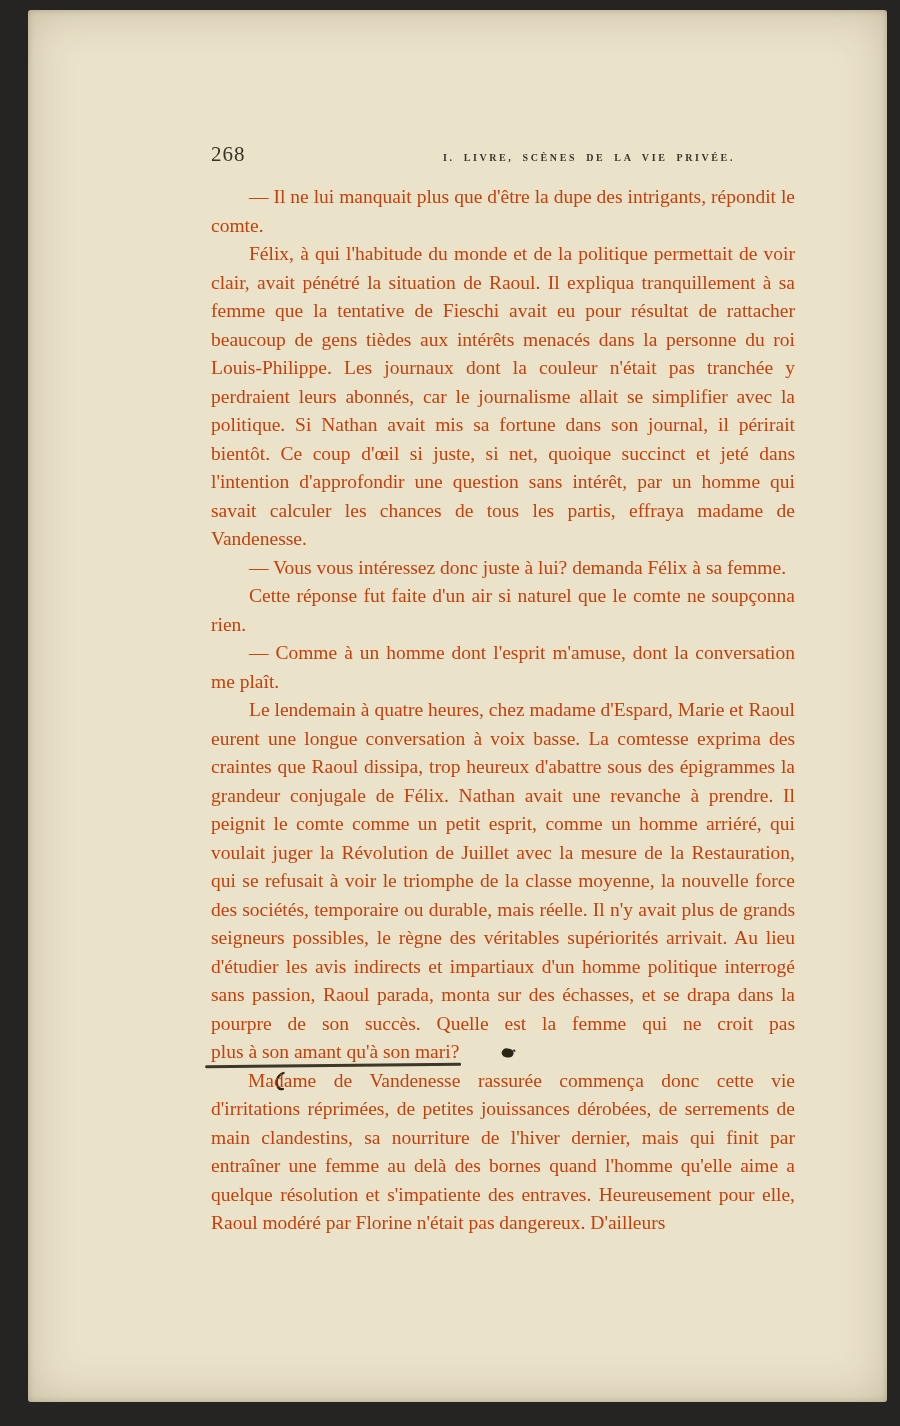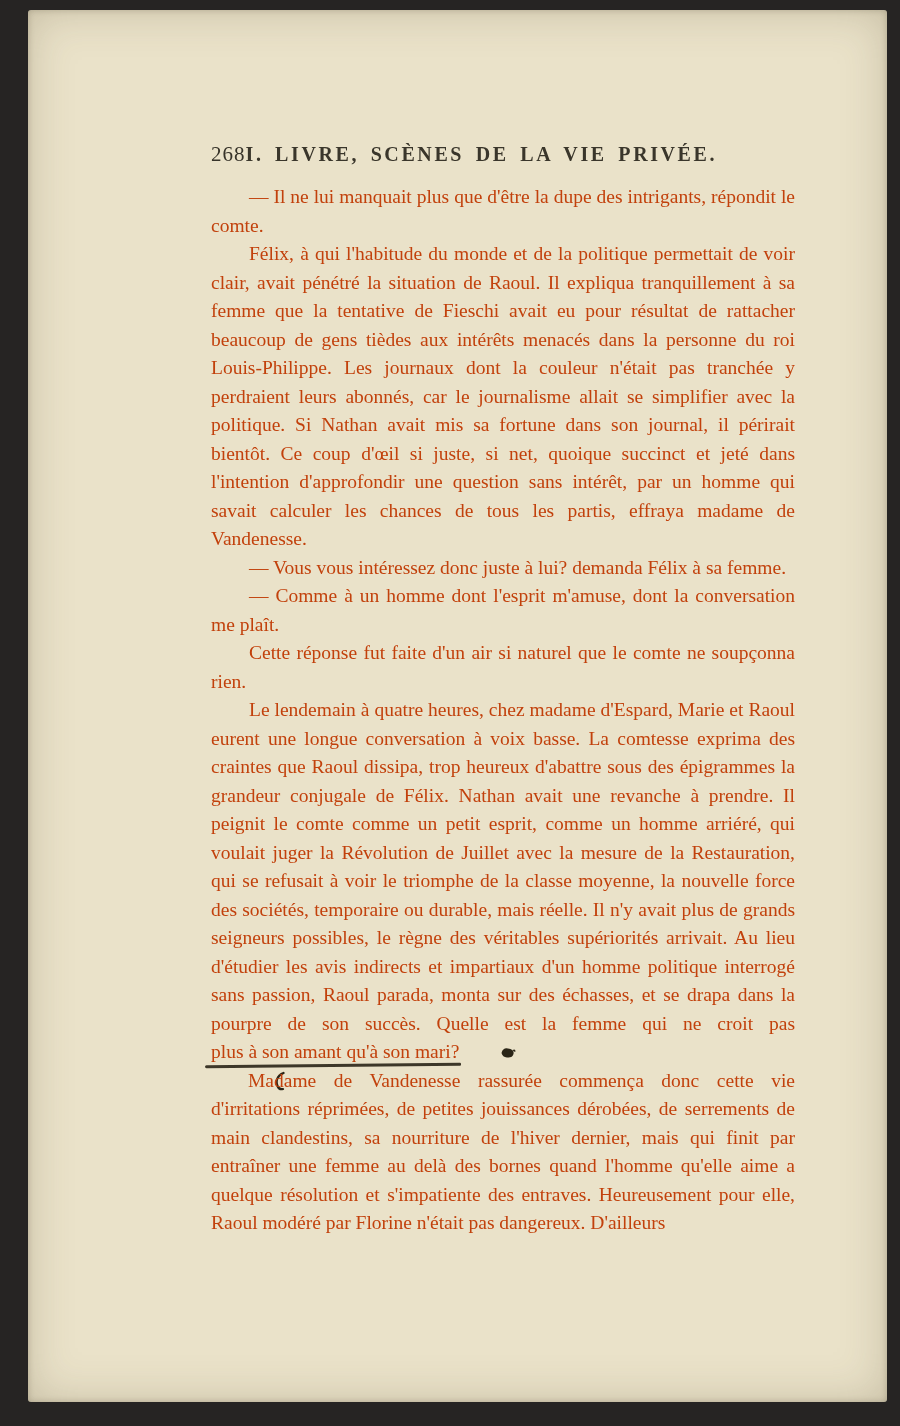--- a/index.html
+++ b/index.html
@@ -28,30 +28,31 @@
     position: absolute;
     left: 183px;
     top: 132px;
     width: 584px;
     color: #373329;
   }
   .page-header {
     display: flex;
     align-items: baseline;
     margin-bottom: 16px;
+    gap: 16px;
   }
   .page-number {
     font-size: 21px;
     letter-spacing: 1px;
     flex: 0 0 auto;
   }
   .running-title {
     flex: 1 1 auto;
-    text-align: left;
-    font-size: 20px;
+    text-align: right;
+    font-size: 10px;
     font-weight: bold;
     letter-spacing: 2.6px;
     word-spacing: 4px;
     padding-right: 60px;
     color: #3a362b;
   }
   .text-block { }
   .para {
     margin: 0;
     font-size: 19.5px;
@@ -106,23 +107,23 @@
         <span class="running-title">I. LIVRE, SCÈNES DE LA VIE PRIVÉE.</span>
       </div>
 
       <div class="text-block">
   <p class="para"><span>— Il ne lui manquait plus que d'être la dupe des intrigants, répondit le comte.</span></p>
 
   <p class="para"><span>Félix, à qui l'habitude du monde et de la politique permettait de voir clair, avait pénétré la situation de Raoul. Il expliqua tranquillement à sa femme que la tentative de Fieschi avait eu pour résultat de rattacher beaucoup de gens tièdes aux intérêts menacés dans la personne du roi Louis-Philippe. Les journaux dont la couleur n'était pas tranchée y perdraient leurs abonnés, car le journalisme allait se simplifier avec la politique. Si Nathan avait mis sa fortune dans son journal, il périrait bientôt. Ce coup d'œil si juste, si net, quoique succinct et jeté dans l'intention d'approfondir une question sans intérêt, par un homme qui savait calculer les chances de tous les partis, effraya madame de Vandenesse.</span></p>
 
   <p class="para"><span>— Vous vous intéressez donc juste à lui? demanda Félix à sa femme.</span></p>
 
+  <p class="para"><span>Cette réponse fut faite d'un air si naturel que le comte ne soupçonna rien.</span></p>
+
   <p class="para"><span>— Comme à un homme dont l'esprit m'amuse, dont la conversation me plaît.</span></p>
-
-  <p class="para"><span>Cette réponse fut faite d'un air si naturel que le comte ne soupçonna rien.</span></p>
 
   <p class="para"><span>Le lendemain à quatre heures, chez madame d'Espard, Marie et Raoul eurent une longue conversation à voix basse. La comtesse exprima des craintes que Raoul dissipa, trop heureux d'abattre sous des épigrammes la grandeur conjugale de Félix. Nathan avait une revanche à prendre. Il peignit le comte comme un petit esprit, comme un homme arriéré, qui voulait juger la Révolution de Juillet avec la mesure de la Restauration, qui se refusait à voir le triomphe de la classe moyenne, la nouvelle force des sociétés, temporaire ou durable, mais réelle. Il n'y avait plus de grands seigneurs possibles, le règne des véritables supériorités arrivait. Au lieu d'étudier les avis indirects et impartiaux d'un homme politique interrogé sans passion, Raoul parada, monta sur des échasses, et se drapa dans la pourpre de son succès. Quelle est la femme qui ne croit pas </span><span class="pen-underline">plus à son amant qu'à son mari?</span><span class="pen-blob"><svg width="16" height="14" viewBox="0 0 16 14">
                 <path d="M1.5,7 Q3,1.5 8,2.5 Q14.5,3.5 13.5,8 Q12.5,12 7,11.5 Q2.5,11 1.5,7 Z" fill="#2a2517"></path>
                 <path d="M12.5,4 Q15.5,2.5 15.5,5.5 Q14,6.5 12.5,4 Z" fill="#2a2517"></path>
               </svg></span></p>
 
   <p class="para"><span class="pen-mark-start"><svg width="12" height="20" viewBox="0 0 12 20">
                 <path d="M10.5,2 C4,4.5 2.5,10 4.5,15 C5.5,17.5 8,18.5 10,18" fill="none" stroke="#2a2517" stroke-width="2.2" stroke-linecap="round"></path>
               </svg></span><span>Madame de Vandenesse rassurée commença donc cette vie d'irritations réprimées, de petites jouissances dérobées, de serrements de main clandestins, sa nourriture de l'hiver dernier, mais qui finit par entraîner une femme au delà des bornes quand l'homme qu'elle aime a quelque résolution et s'impatiente des entraves. Heureusement pour elle, Raoul modéré par Florine n'était pas dangereux. D'ailleurs</span></p>
 </div>

